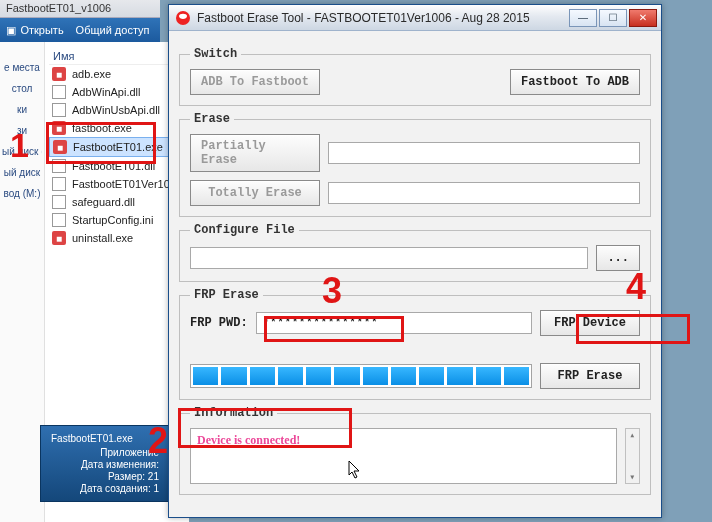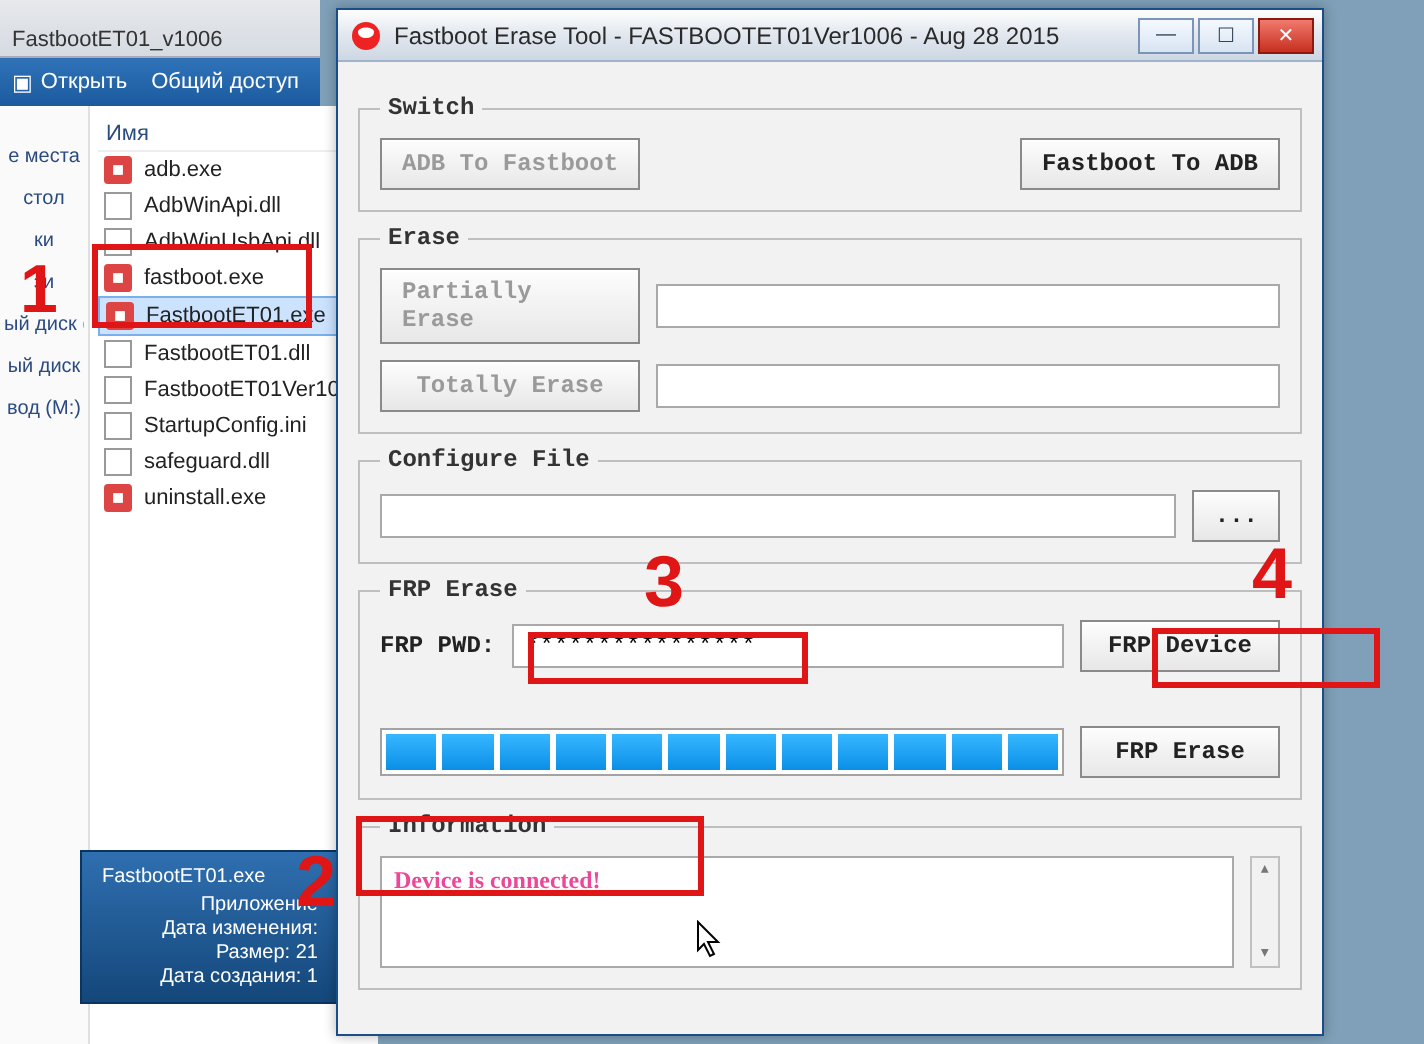--- a/index.html
+++ b/index.html
@@ -16,21 +16,21 @@
   
   .explorer {
     position: absolute;
     left: 0; top: 0;
     width: 160px; height: 522px;
     background: #fff;
   }
   .explorer-title {
     background: linear-gradient(#e6e8ec,#d6dbe2);
     height: 18px;
-    padding: 14px 6px;
+    padding: 2px 6px;
     font-size: 11px;
     color: #333;
     border-bottom: 1px solid #aab;
   }
   .explorer-toolbar {
     background: linear-gradient(#2f73b8,#1c5a9e);
     height: 24px;
     color: #fff;
     display: flex; align-items: center;
     gap: 12px;
@@ -258,26 +258,26 @@
           </div>
           <div class="file-row">
             <span class="fi dll"></span>
             <span>FastbootET01.dll</span>
           </div>
           <div class="file-row">
             <span class="fi txt"></span>
             <span>FastbootET01Ver1006</span>
           </div>
           <div class="file-row">
+            <span class="fi dll"></span>
+            <span>safeguard.dll</span>
+          </div>
+          <div class="file-row">
             <span class="fi ini"></span>
             <span>StartupConfig.ini</span>
-          </div>
-          <div class="file-row">
-            <span class="fi dll"></span>
-            <span>safeguard.dll</span>
           </div>
           <div class="file-row">
             <span class="fi exe">■</span>
             <span>uninstall.exe</span>
           </div>
         </div>
     </div>
   </div>
 </div>
 

